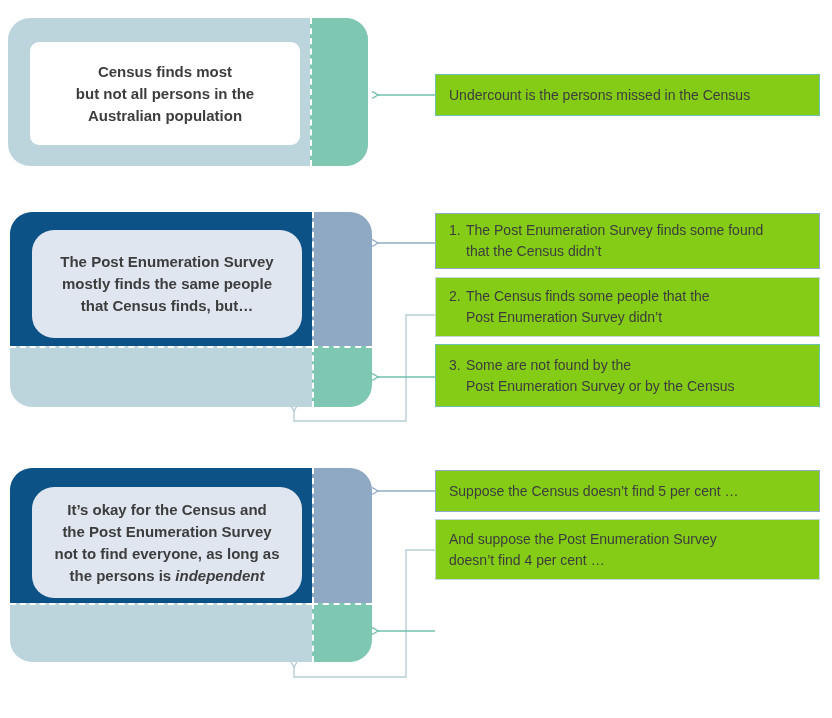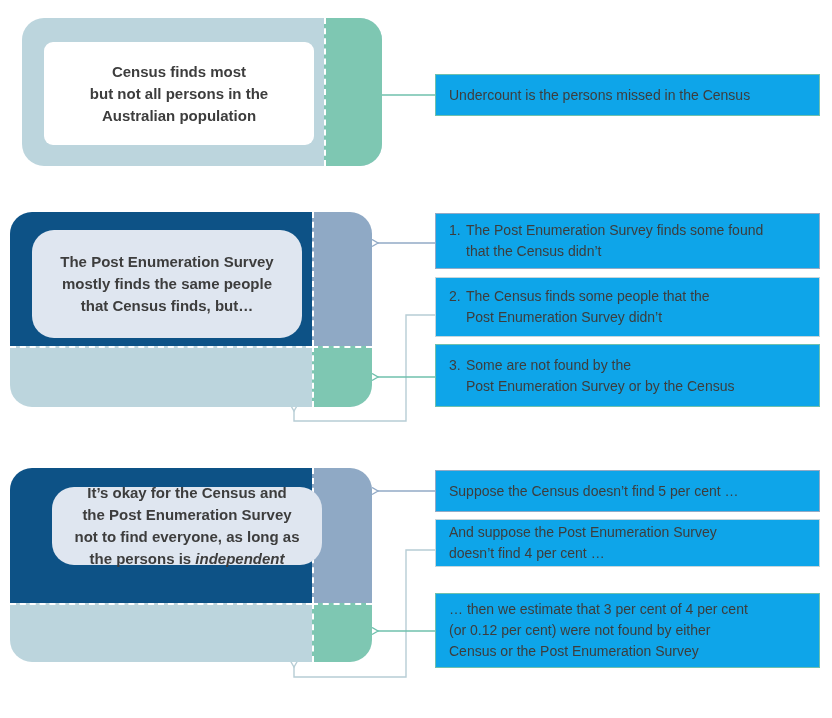--- a/index.html
+++ b/index.html
@@ -23,21 +23,21 @@
   .inner-card{
     position:absolute;box-sizing:border-box;display:flex;align-items:center;justify-content:center;
     text-align:center;font-weight:bold;font-size:15px;line-height:22px;border-radius:22px;
     padding:4px 6px;
   }
   .inner-white{background:#ffffff;border-radius:9px;}
   .inner-light{background:var(--inner-light);}
 
   
   .note{
-    position:absolute;box-sizing:border-box;left:435px;width:385px;background:#0ea5e9;
+    position:absolute;box-sizing:border-box;left:435px;width:385px;background:#84cc16;
     display:flex;align-items:center;padding-left:13px;padding-right:8px;
     font-size:14px;line-height:21px;
   }
   .note.t-teal{border:1px solid var(--line-teal);}
   .note.t-steel{border:1px solid var(--line-steel);}
   .note.t-pale{border:1px solid var(--border-pale);}
   .nrow{display:flex;align-items:flex-start;}
   .num{flex:0 0 17px;}
 
   
@@ -66,21 +66,21 @@
     </defs>
     <path class="st-teal" d="M435,95 H378" marker-end="url(#m-teal)"></path>
     <path class="st-steel" d="M435,243 H378" marker-end="url(#m-steel)"></path>
     <path class="st-light" d="M435,315 H406 V421 H294 V411" marker-end="url(#m-light)"></path>
     <path class="st-teal" d="M435,377 H378" marker-end="url(#m-teal)"></path>
     <path class="st-steel" d="M435,491 H378" marker-end="url(#m-steel)"></path>
     <path class="st-light" d="M435,550 H406 V677 H294 V667" marker-end="url(#m-light)"></path>
     <path class="st-teal" d="M435,631 H378" marker-end="url(#m-teal)"></path>
   </svg>
 
-  <div class="abs block" style="left:22px;top:18px;width:360px;height:148px;background:var(--light-blue);">
+  <div class="abs block" style="left:8px;top:18px;width:360px;height:148px;background:var(--light-blue);">
     <div class="quad dash-l" style="left:302px;top:0;width:58px;height:148px;background:var(--teal);"></div>
     <div class="inner-card inner-white" style="left:22px;top:24px;width:270px;height:103px;">
       <span class="pre">Census finds most
 but not all persons in the
 Australian population</span>
     </div>
   </div>
 
   <div class="note t-teal" style="top:74px;height:42px;">
     <span class="pre">Undercount is the persons missed in the Census</span>
@@ -118,35 +118,30 @@
       <span class="pre">Some are not found by the
 Post Enumeration Survey or by the Census</span>
     </div>
   </div>
 
   <div class="abs block" style="left:10px;top:468px;width:362px;height:194px;">
     <div class="quad" style="left:0;top:0;width:302px;height:135px;background:var(--navy);"></div>
     <div class="quad dash-l" style="left:302px;top:0;width:60px;height:135px;background:var(--steel);"></div>
     <div class="quad dash-t" style="left:0;top:135px;width:302px;height:59px;background:var(--light-blue);"></div>
     <div class="quad dash-l dash-t" style="left:302px;top:135px;width:60px;height:59px;background:var(--teal);"></div>
-    <div class="inner-card inner-light" style="left:22px;top:19px;width:270px;height:78px;margin-left:20px;">
+    <div class="inner-card inner-light" style="left:22px;top:19px;width:270px;height:111px;">
       <span><span class="pre">It’s okay for the Census and
 the Post Enumeration Survey
 not to find everyone, as long as</span><br>
         <span>the persons is </span><em>independent</em>
       </span>
     </div>
   </div>
 
   <div class="note t-steel" style="top:470px;height:42px;">
     <span class="pre">Suppose the Census doesn’t find 5 per cent …</span>
   </div>
-  <div class="note t-pale" style="top:519px;height:48px;">
+  <div class="note t-pale" style="top:519px;height:61px;">
     <span class="pre">And suppose the Post Enumeration Survey
 doesn’t find 4 per cent …</span>
-  </div>
-  <div class="note t-teal" style="top:593px;height:75px;">
-    <span class="pre">… then we estimate that 3 per cent of 4 per cent
-(or 0.12 per cent) were not found by either
-Census or the Post Enumeration Survey</span>
   </div>
 
 </div>
 
 </body></html>

